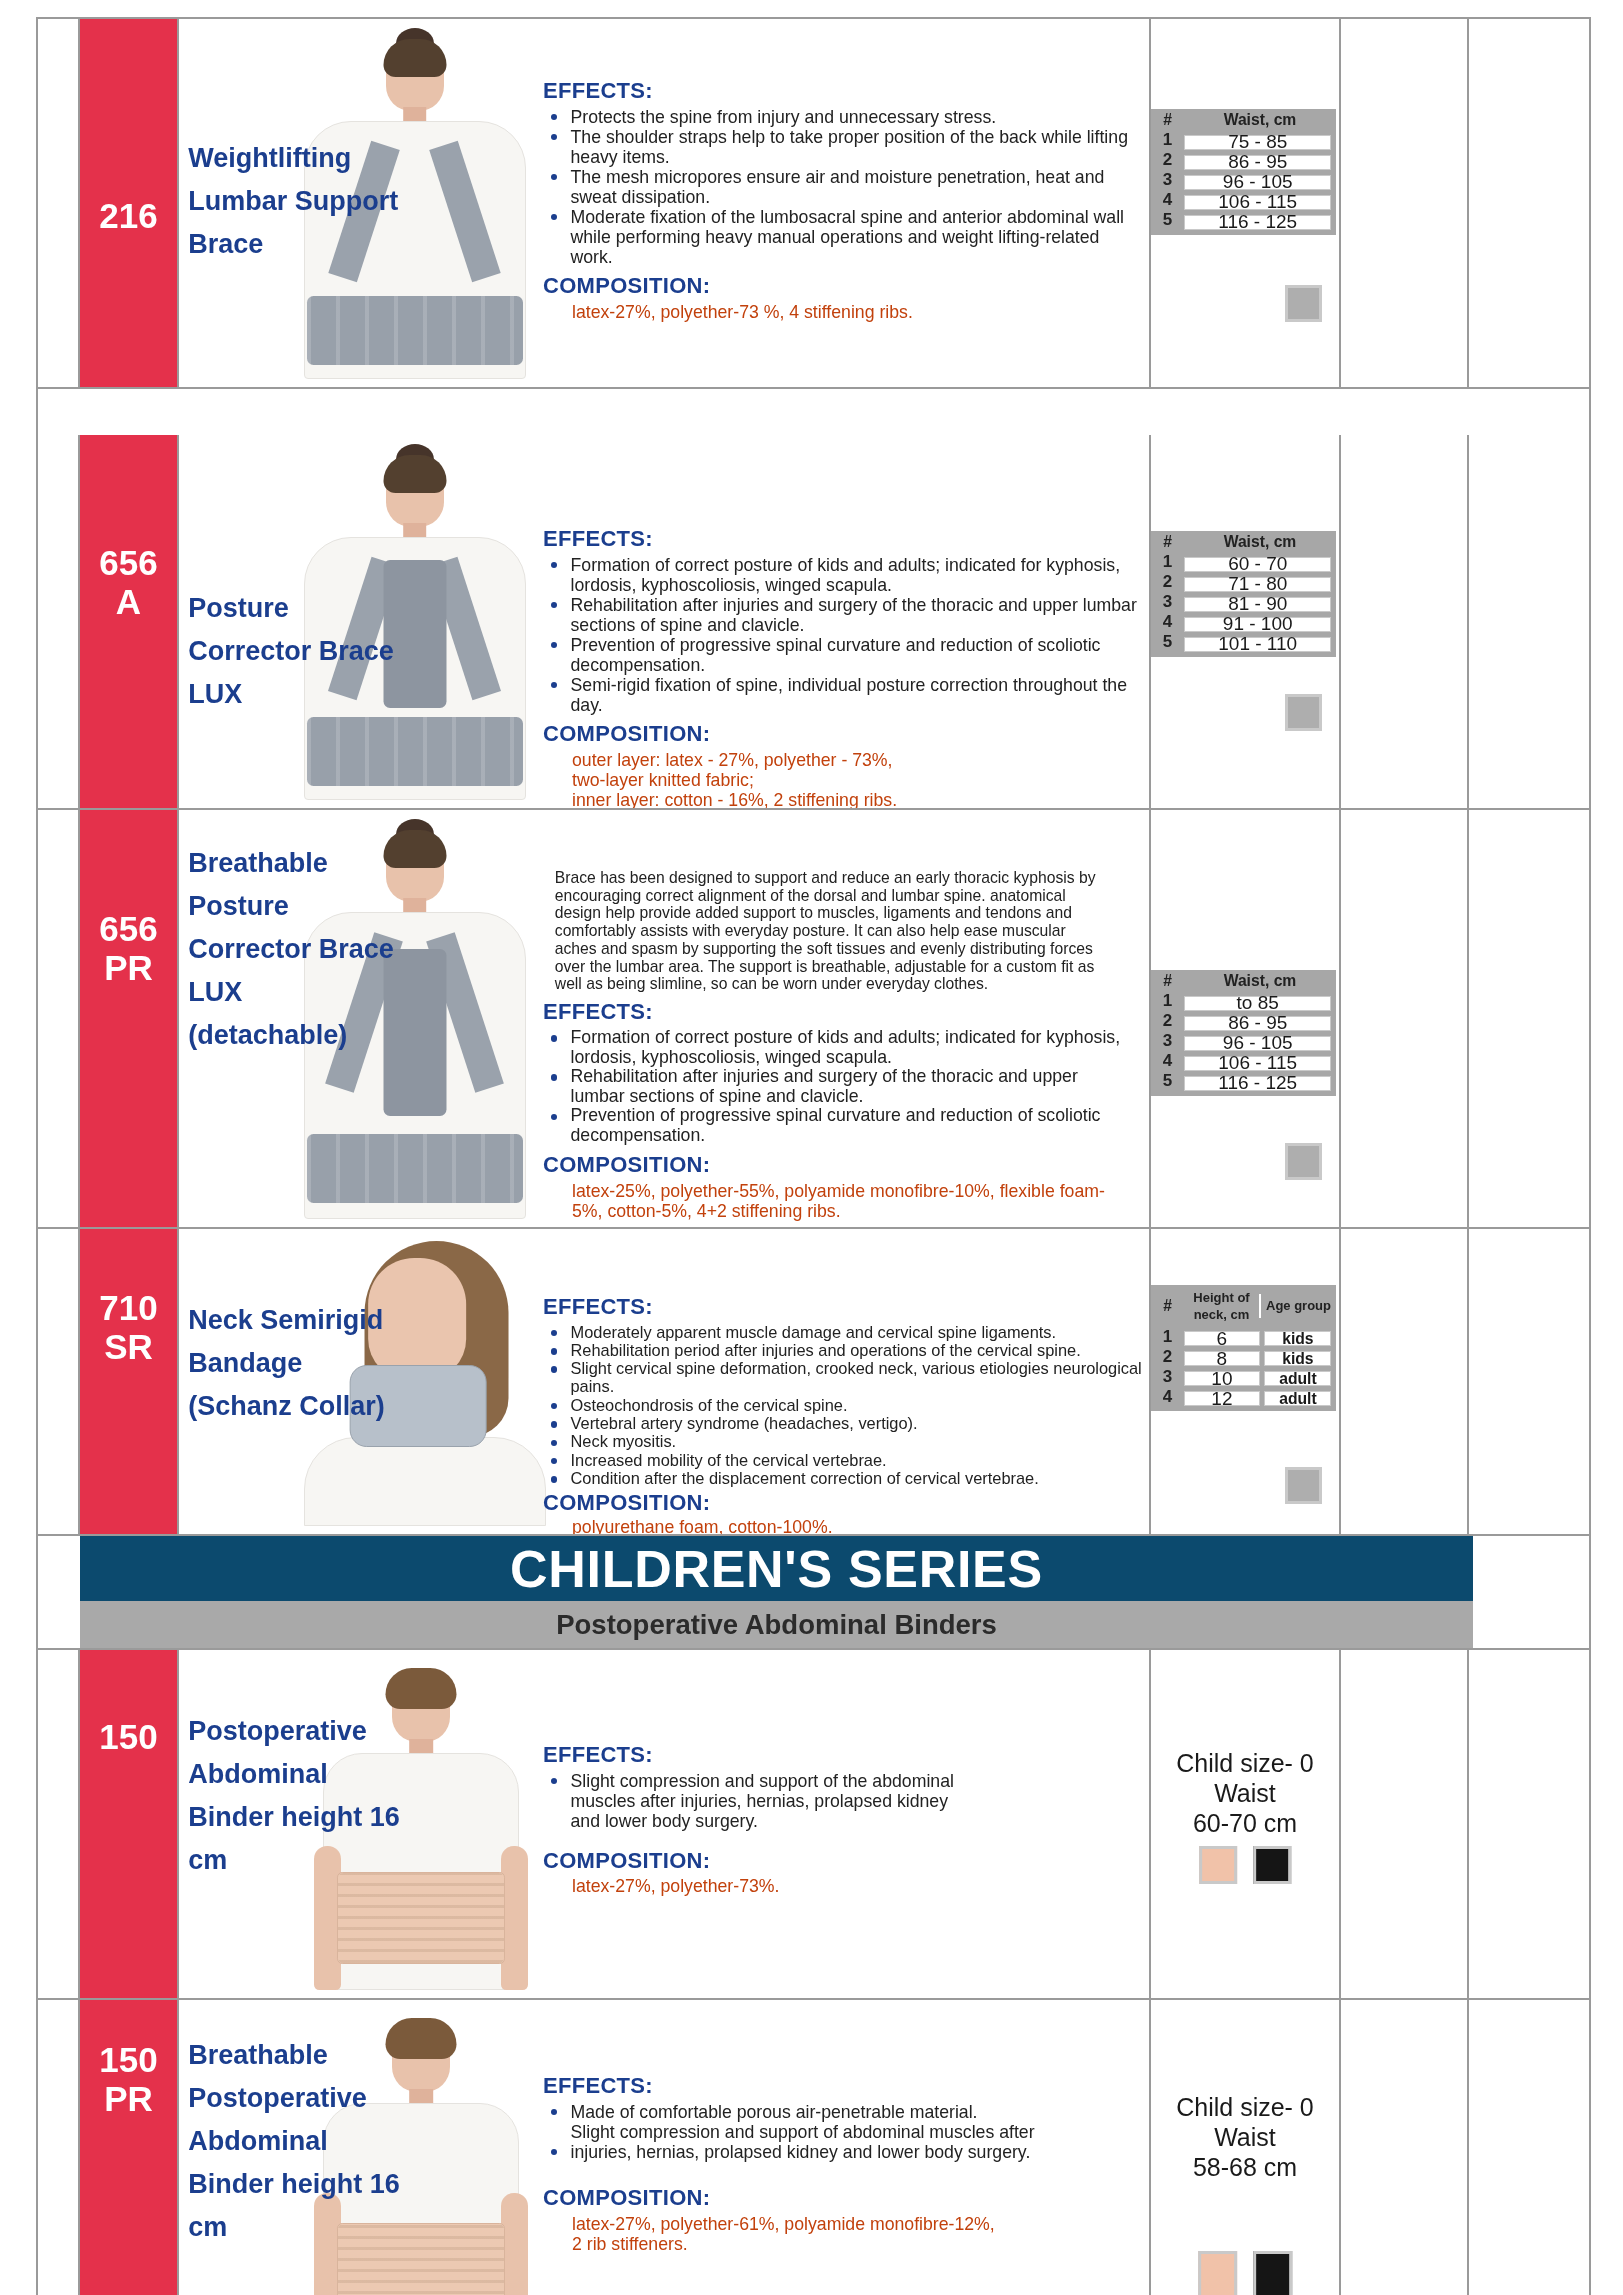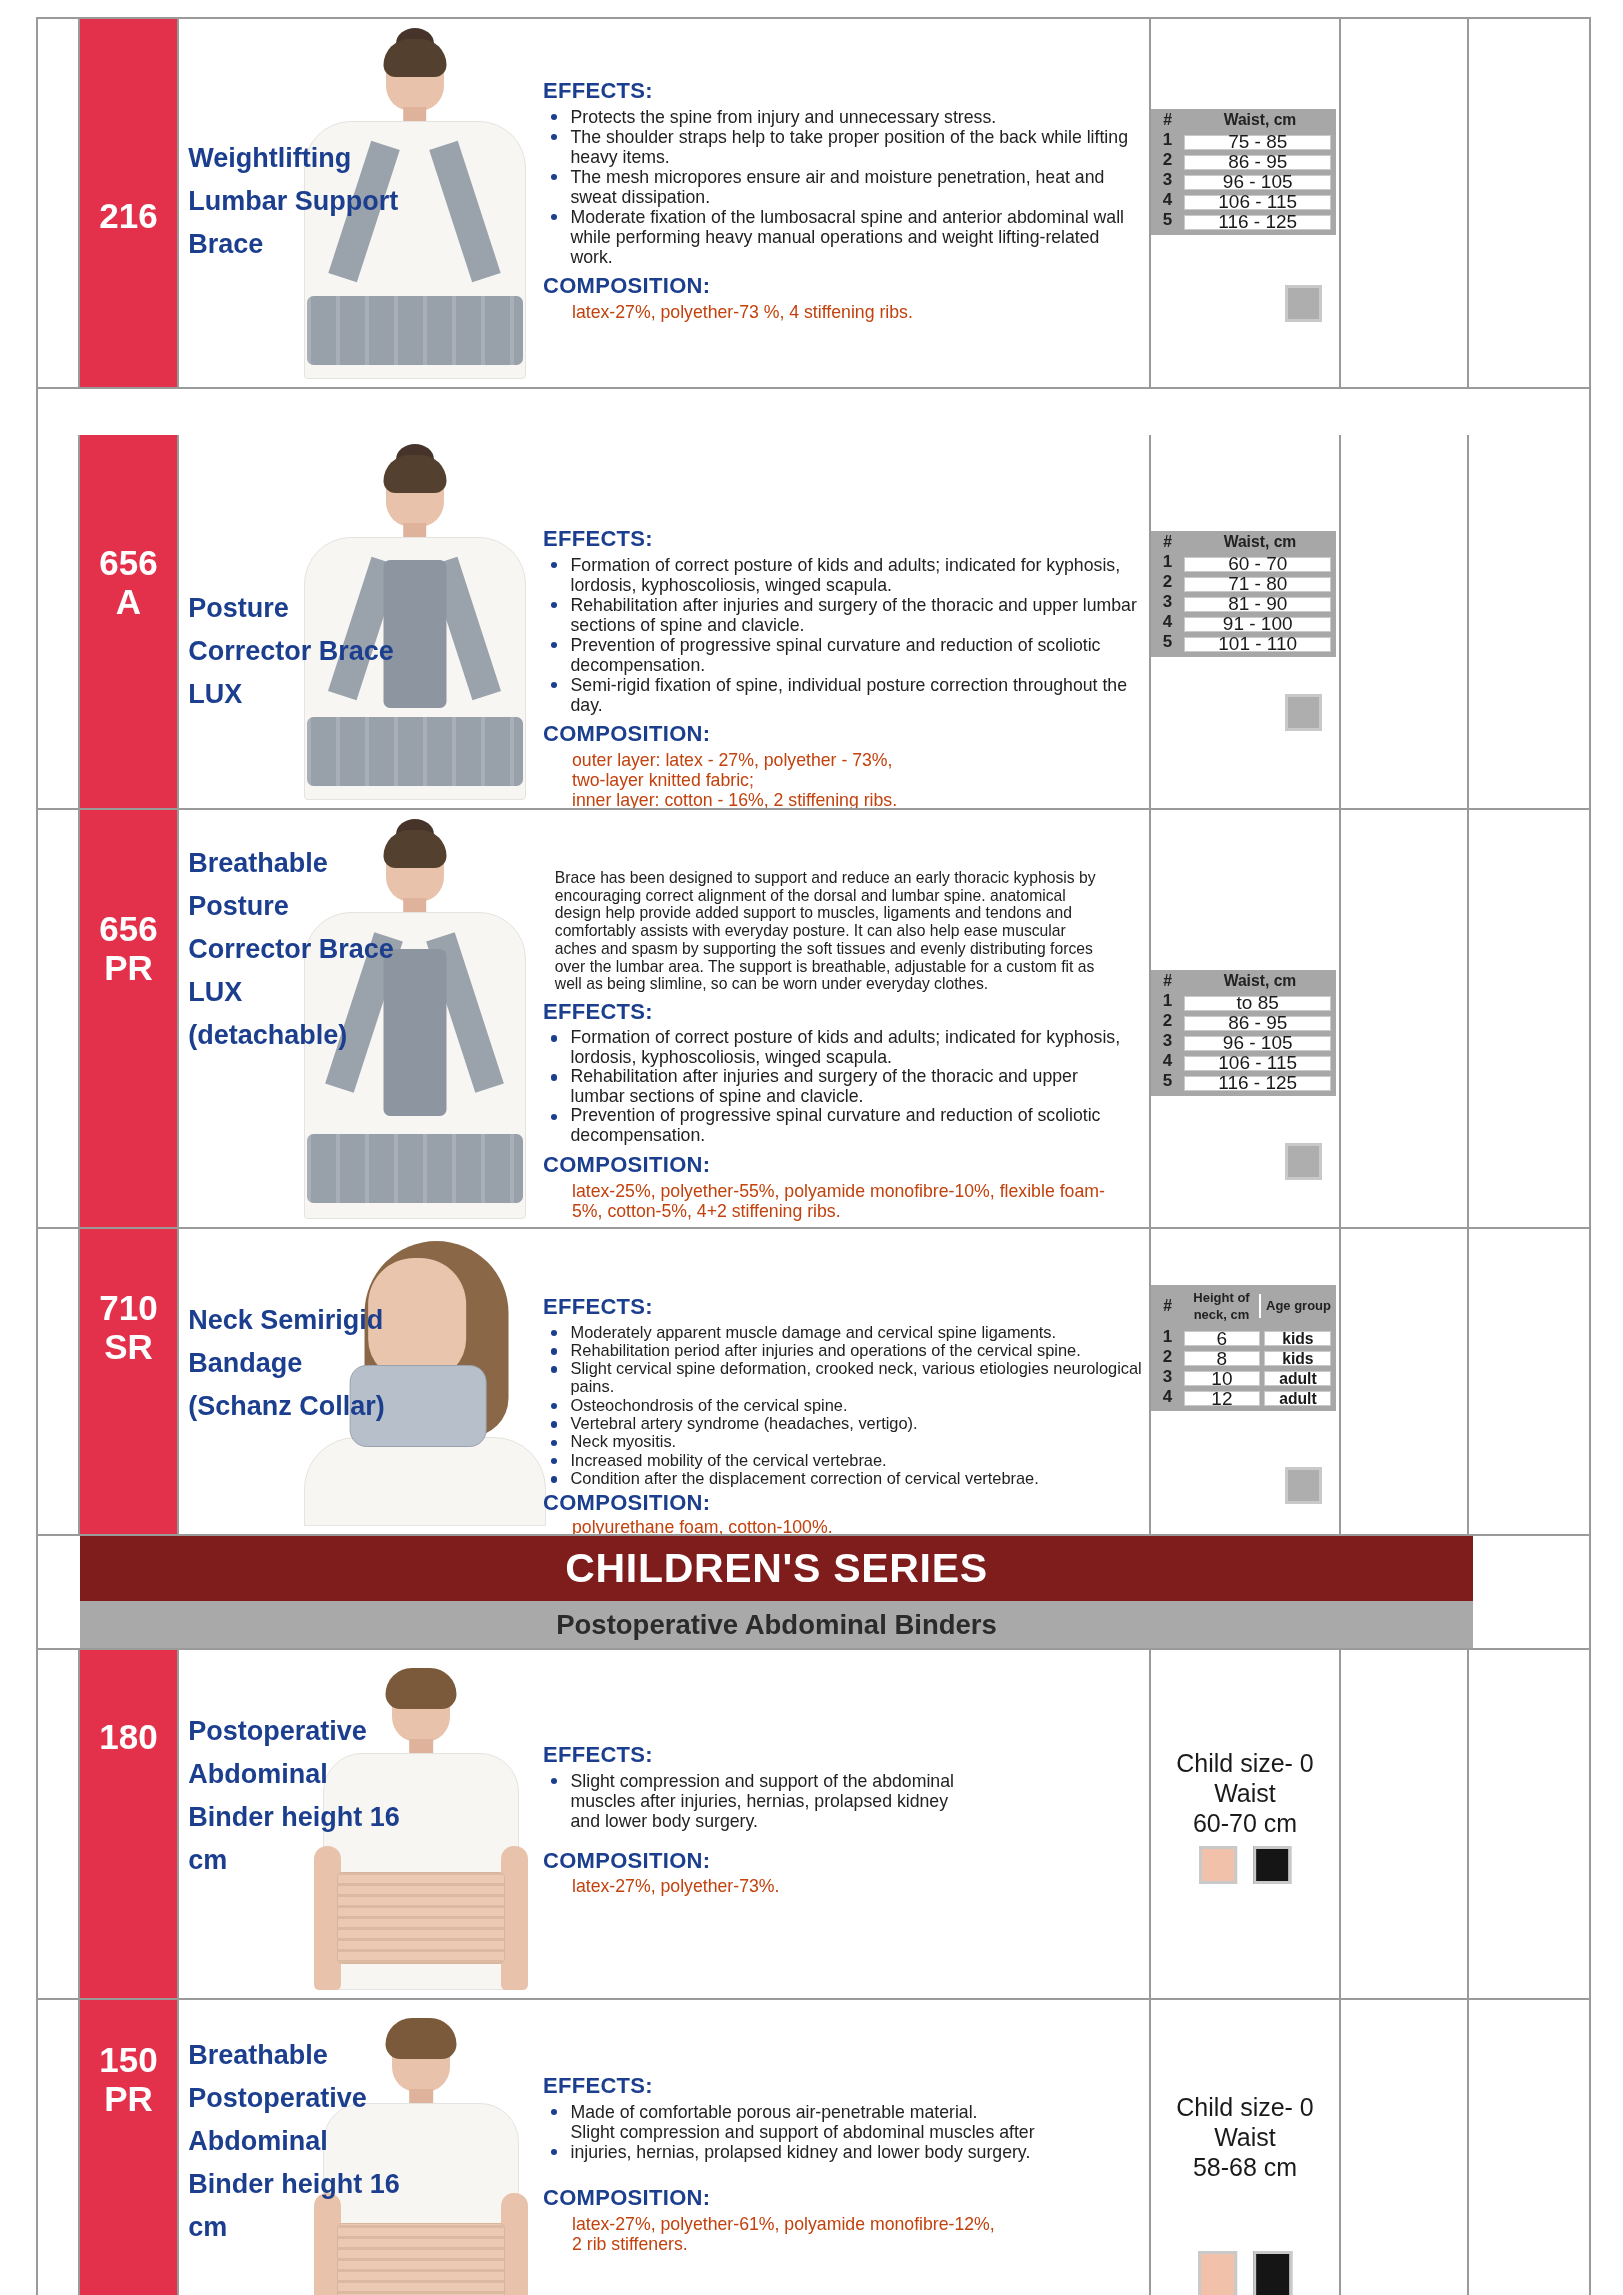--- a/index.html
+++ b/index.html
@@ -90,21 +90,21 @@
   .r6 .sw { width:39px; height:58px; }
   .sw.beige { background:#f1c2a9; }
   .sw.black { background:#151515; }
 
   
   .banner-row { position:relative; background:#fff; }
   .banner-row.red { height:65px; }
   .banner-row.gray { height:49px; border-bottom:2px solid #9a9a9a; }
   .bnr { position:absolute; left:42px; top:0; bottom:0; width:1393px;
          display:flex; align-items:center; justify-content:center; font-weight:bold; }
-  .banner-row.red .bnr { background:#7f1d1d; color:#fff; font-size:41px; letter-spacing:0.7px; }
+  .banner-row.red .bnr { background:#0c4a6e; color:#fff; font-size:52px; letter-spacing:0.7px; }
   .banner-row.gray .bnr { background:#a9a9a9; color:#2b2b2b; font-size:27.5px; }
 
   
   .p-photo { position:absolute; left:98px; top:11.8px; bottom:7.9px; width:275px; z-index:1; }
   .r4 .p-photo{left:121px; width:249px;}
   .r5 .p-photo, .r6 .p-photo {left:131px; width:222px; top:13px;}
   .figure { position:absolute; inset:0; }
   .f-bun  { position:absolute; top:-2.6px; left:50%; transform:translateX(-50%);
             width:38px; height:31px; background:#46342a; border-radius:50%; }
   .f-head { position:absolute; top:11.8px; left:50%; transform:translateX(-50%);
@@ -421,21 +421,21 @@
     <div class="banner-row red">
       <div class="bnr">CHILDREN'S SERIES</div>
     </div>
     <div class="banner-row gray">
       <div class="bnr">Postoperative Abdominal Binders</div>
     </div>
 
     <div class="prow r5">
       <div class="c-gutter"></div>
       <div class="c-code">
-        <div class="code-text">180</div>
+        <div class="code-text">150</div>
       </div>
       <div class="c-main">
         <div class="p-name">Postoperative Abdominal Binder height 16 cm</div>
         <div class="p-photo">
           <div class="figure boy">
             <div class="f-head"></div>
             <div class="f-hair"></div>
             <div class="f-neck"></div>
             <div class="f-body"></div>
             <div class="f-arm l"></div>

